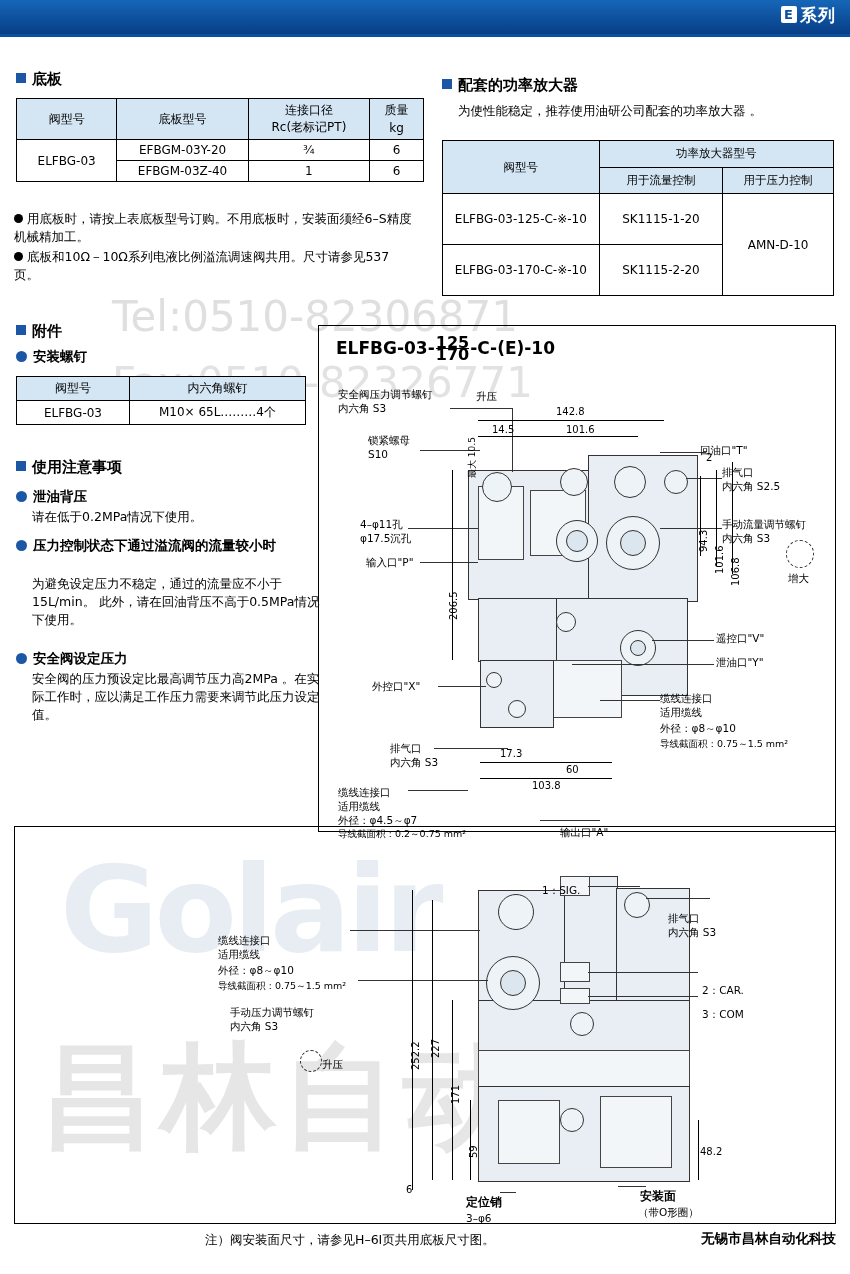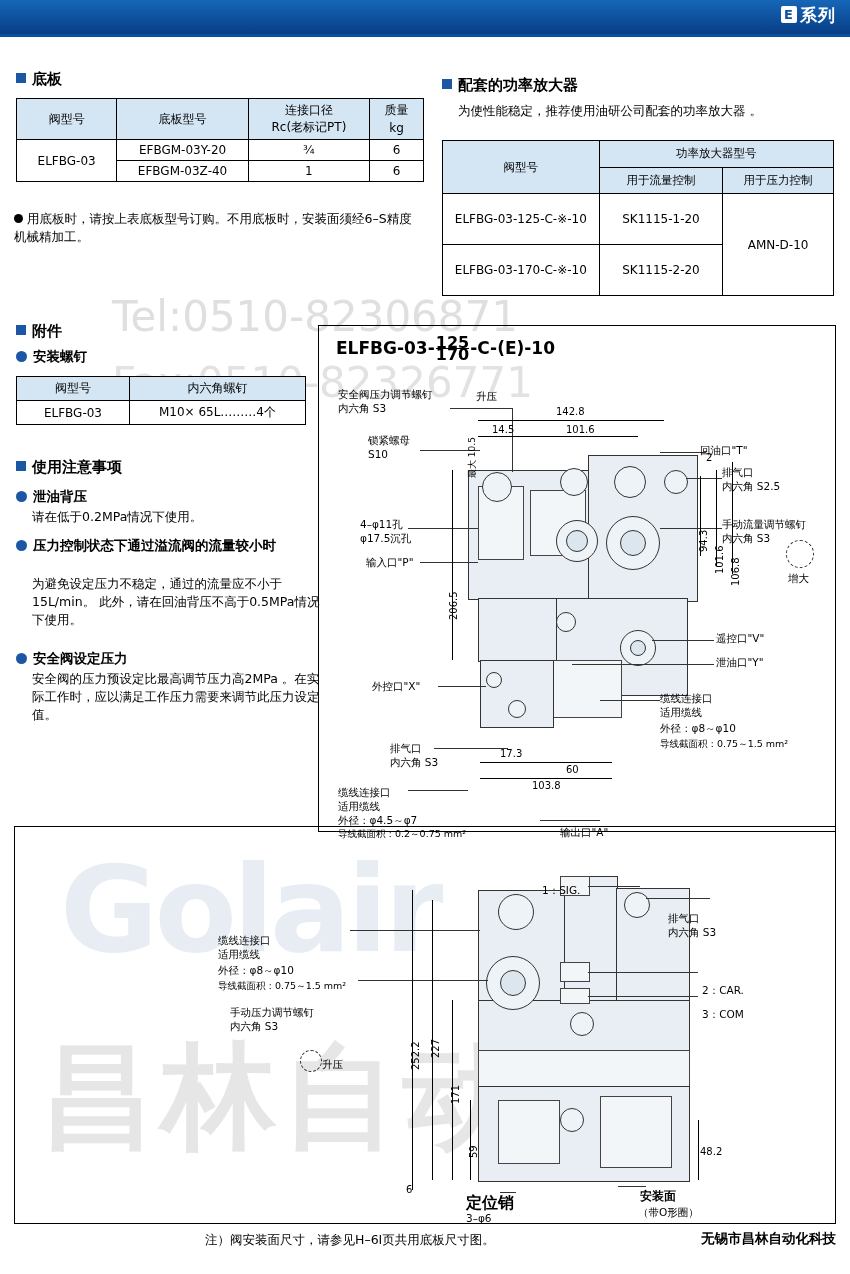--- a/index.html
+++ b/index.html
@@ -180,20 +180,23 @@
     <tr>
       <td>EFBGM-03Z-40</td>
       <td>1</td>
       <td>6</td>
     </tr>
   </tbody>
     </table>
 
   <div class="txt" style="left:14px;top:210px;width:400px;">
     <span class="bullet-black"></span><span>用底板时，请按上表底板型号订购。不用底板时，安装面须经6–S精度机械精加工。</span>
+  </div>
+  <div class="txt" style="left:14px;top:248px;width:400px;">
+    <span class="bullet-black"></span><span>底板和10Ω－10Ω系列电液比例溢流调速阀共用。尺寸请参见537页。</span>
   </div>
 
   <div class="sq-head" style="left:16px;top:322px;">
     <span class="sq"></span><span>附件</span>
   </div>
   <div class="dot-head" style="left:16px;top:348px;">
     <span class="dot"></span><span>安装螺钉</span>
   </div>
 
   <table class="t tbl-screw">
@@ -406,21 +409,21 @@
   <div class="lbl" style="left:230px;top:1006px;">手动压力调节螺钉</div>
   <div class="lbl" style="left:230px;top:1020px;">内六角 S3</div>
   <div class="lbl" style="left:322px;top:1058px;">升压</div>
   <div class="circ" style="left:300px;top:1050px;width:20px;height:20px;border-style:dashed;background:none;"></div>
 
   <div class="lbl" style="left:542px;top:884px;">1：SIG.</div>
   <div class="lbl" style="left:668px;top:912px;">排气口</div>
   <div class="lbl" style="left:668px;top:926px;">内六角 S3</div>
   <div class="lbl" style="left:702px;top:984px;">2：CAR.</div>
   <div class="lbl" style="left:702px;top:1008px;">3：COM</div>
-  <div class="lbl" style="left:466px;top:1196px;font-size:16px;font-weight:bold;">定位销</div>
+  <div class="lbl" style="left:466px;top:1196px;font-size:12px;font-weight:bold;">定位销</div>
   <div class="lbl" style="left:466px;top:1212px;">3–φ6</div>
   <div class="lbl" style="left:640px;top:1190px;font-size:12px;font-weight:bold;">安装面</div>
   <div class="lbl" style="left:638px;top:1206px;">（带O形圈）</div>
 
   <div class="foot-note">注）阀安装面尺寸，请参见H–6I页共用底板尺寸图。</div>
   <div class="foot-brand">无锡市昌林自动化科技</div>
 
 </div>
 
 </body></html>

